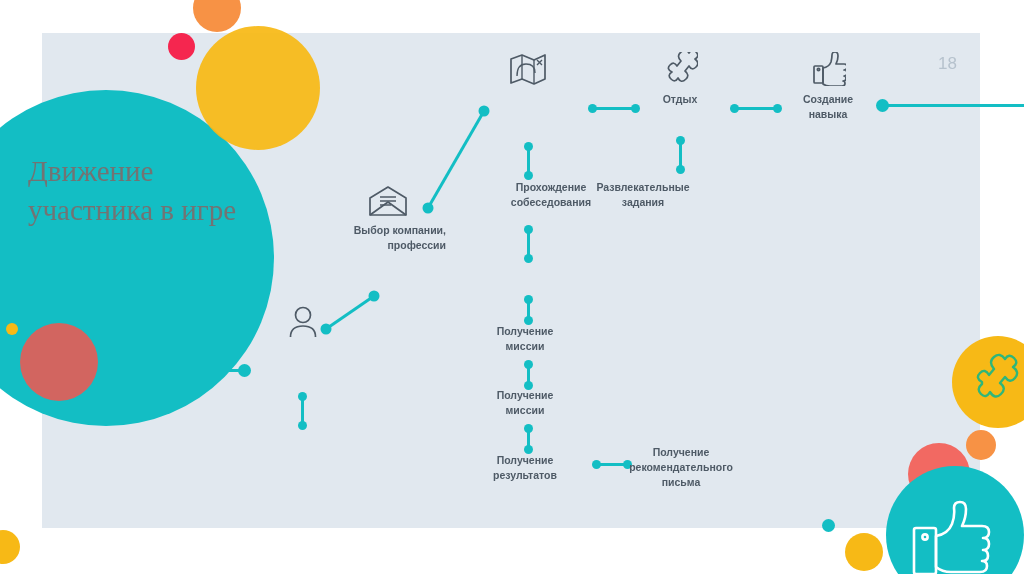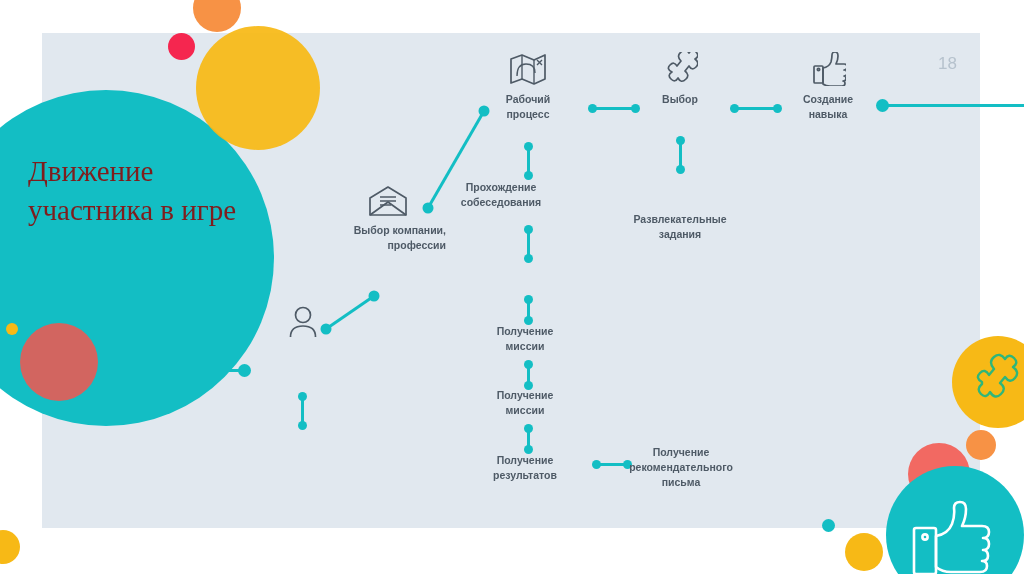--- a/index.html
+++ b/index.html
@@ -35,21 +35,21 @@
   .c-orange-small-r{left:966px;top:430px;width:30px;height:30px;background:#f79245;}
   .c-red-br{left:908px;top:443px;width:62px;height:62px;background:#f4564f;opacity:.88;}
   .c-teal-br{left:886px;top:466px;width:138px;height:138px;background:#13bec4;}
   .c-yellow-br{left:845px;top:533px;width:38px;height:38px;background:#f7b916;}
   .c-yellow-bl{left:-14px;top:530px;width:34px;height:34px;background:#f7b916;}
   .dot-teal-bottom{left:822px;top:519px;width:13px;height:13px;background:#13bec4;}
 
   
   .title{
     position:absolute;left:28px;top:152px;width:240px;
-    color:#7f1d1d;font-family:"Liberation Serif", serif;
+    color:#737373;font-family:"Liberation Serif", serif;
     font-size:29px;line-height:39px;font-weight:400;
   }
   
   .pageno{
     position:absolute;left:938px;top:54px;
     color:#b6c2cd;font-size:17px;
   }
   
   .node{position:absolute;text-align:center;}
   .node .lbl{
@@ -159,31 +159,29 @@
   </div>
 
   <div class="node withicon" style="left:478px;top:52px;width:100px;">
     <svg class="ico" width="40" height="34" viewBox="0 0 40 34">
       <path d="M3 7 L14 3 L26 8 L37 3 L37 27 L26 32 L14 27 L3 31 Z" fill="none" stroke="#4e5a66" stroke-width="1.7" stroke-linejoin="round"></path>
       <line x1="14" y1="3" x2="14" y2="27" stroke="#4e5a66" stroke-width="1.4"></line>
       <line x1="26" y1="8" x2="26" y2="32" stroke="#4e5a66" stroke-width="1.4"></line>
       <path d="M9 24 q0 -12 9 -12 q9 0 9 9" fill="none" stroke="#4e5a66" stroke-width="1.4"></path>
       <path d="M29 8 l5 5 M34 8 l-5 5" stroke="#4e5a66" stroke-width="1.4"></path>
     </svg>
-    <div class="lbl">Рабочий
-процесс</div>
   </div>
 
   <div class="conn vconn" style="left:524px;top:142px;height:38px;">
     <div class="bar" style="top:4px;height:30px;"></div>
     <div class="d" style="left:0;top:0;"></div>
     <div class="d" style="left:0;top:29px;"></div>
   </div>
 
-  <div class="node" style="left:441px;top:180px;width:120px;">
+  <div class="node" style="left:491px;top:180px;width:120px;">
     <div class="lbl">Прохождение
 собеседования</div>
   </div>
 
   <div class="conn vconn" style="left:524px;top:225px;height:38px;">
     <div class="bar" style="top:4px;height:30px;"></div>
     <div class="d" style="left:0;top:0;"></div>
     <div class="d" style="left:0;top:29px;"></div>
   </div>
 
@@ -236,30 +234,30 @@
   <div class="conn hconn" style="left:588px;top:104px;width:52px;">
     <div class="bar" style="left:4px;width:44px;"></div>
     <div class="d" style="left:0;top:0;"></div>
     <div class="d" style="left:43px;top:0;"></div>
   </div>
 
   <div class="node withicon" style="left:630px;top:52px;width:100px;">
     <svg class="ico" width="36" height="34" viewBox="0 0 36 34">
       <path d="M10 20 q-6 -3 -2 -7 q4 -4 7 1 l4 -5 q-5 -5 0 -9 q5 -4 8 1 q3 -5 7 -1 q4 4 -1 7 q5 4 1 8 q-4 4 -7 -1 l-4 5 q5 4 1 8 q-5 5 -8 -1 q-3 5 -7 1 q-4 -4 1 -7 z" fill="none" stroke="#4e5a66" stroke-width="1.7" stroke-linejoin="round"></path>
     </svg>
-    <div class="lbl">Выбор</div>
+    <div class="lbl">Отдых</div>
   </div>
 
   <div class="conn vconn" style="left:676px;top:136px;height:38px;">
     <div class="bar" style="top:4px;height:30px;"></div>
     <div class="d" style="left:0;top:0;"></div>
     <div class="d" style="left:0;top:29px;"></div>
   </div>
 
-  <div class="node" style="left:617px;top:180px;width:126px;margin-top:32px;">
+  <div class="node" style="left:580px;top:180px;width:126px;">
     <div class="lbl">Развлекательные
 задания</div>
   </div>
 
   <div class="conn hconn" style="left:730px;top:104px;width:52px;">
     <div class="bar" style="left:4px;width:44px;"></div>
     <div class="d" style="left:0;top:0;"></div>
     <div class="d" style="left:43px;top:0;"></div>
   </div>
 

